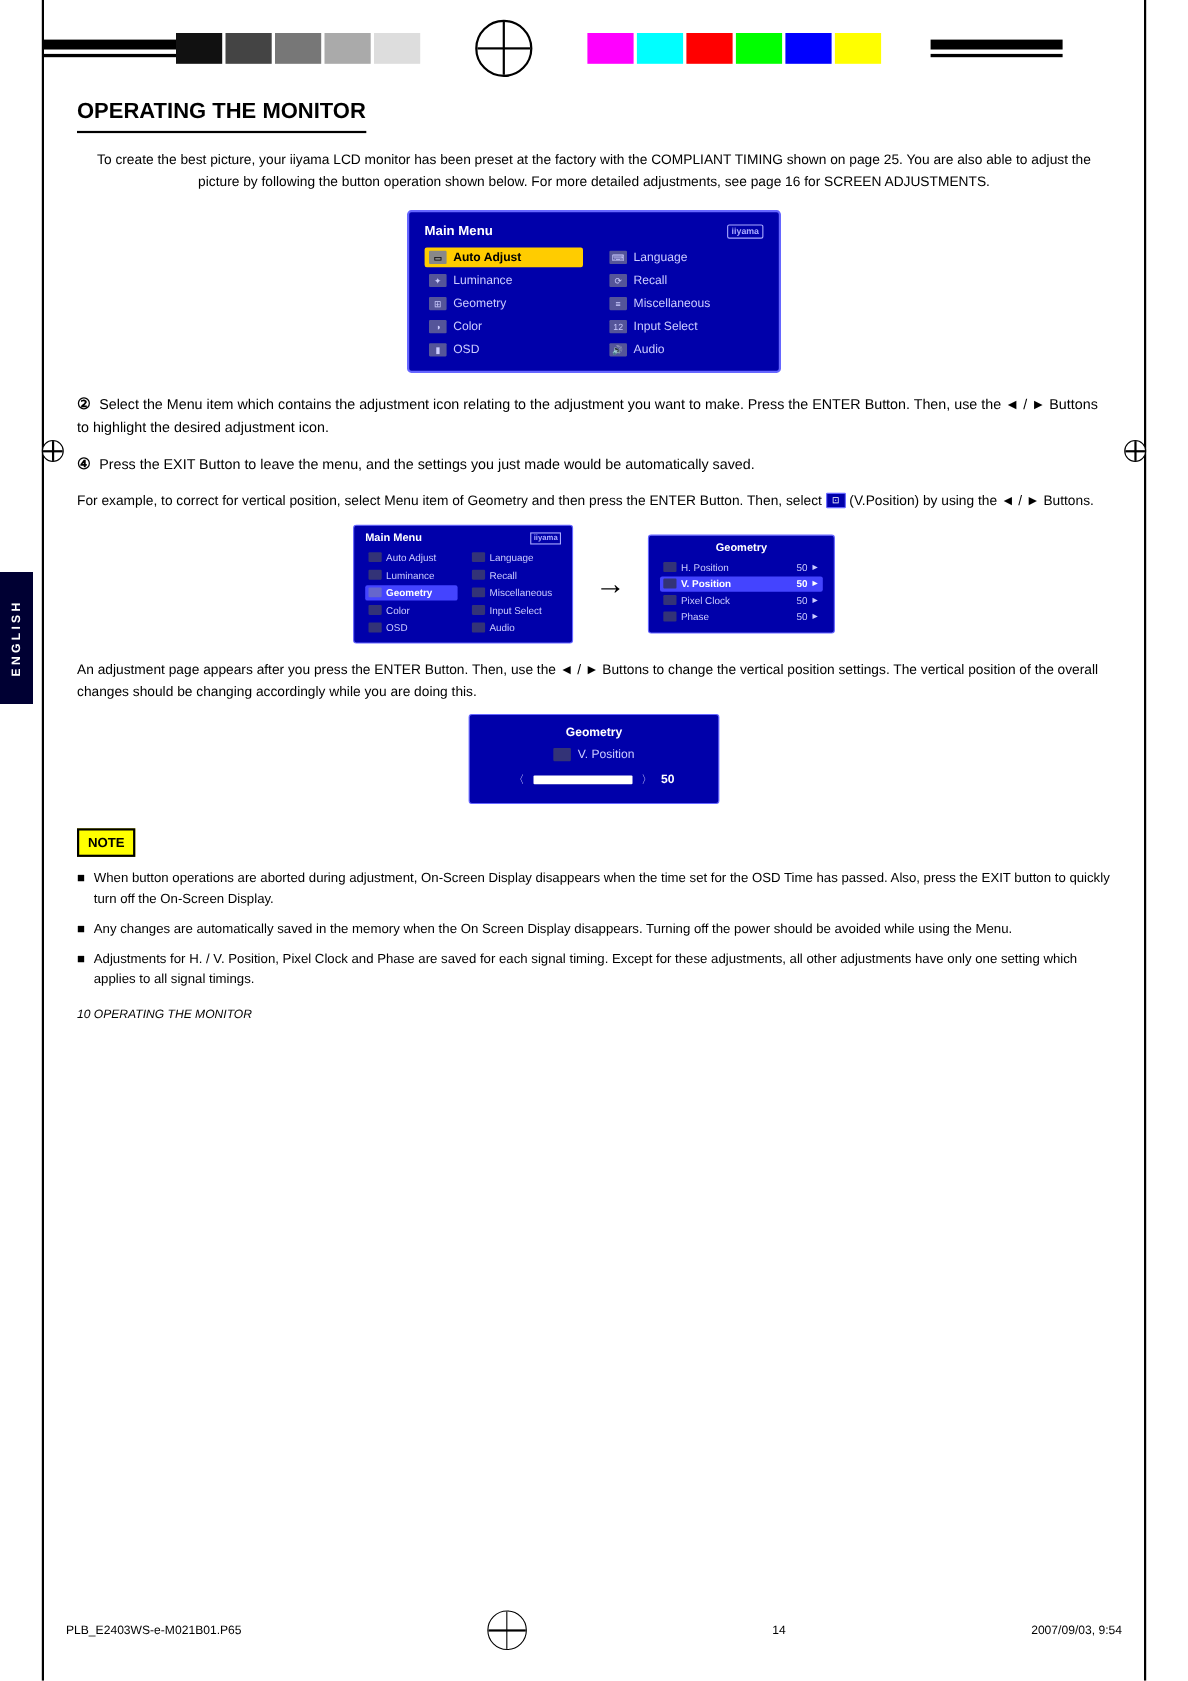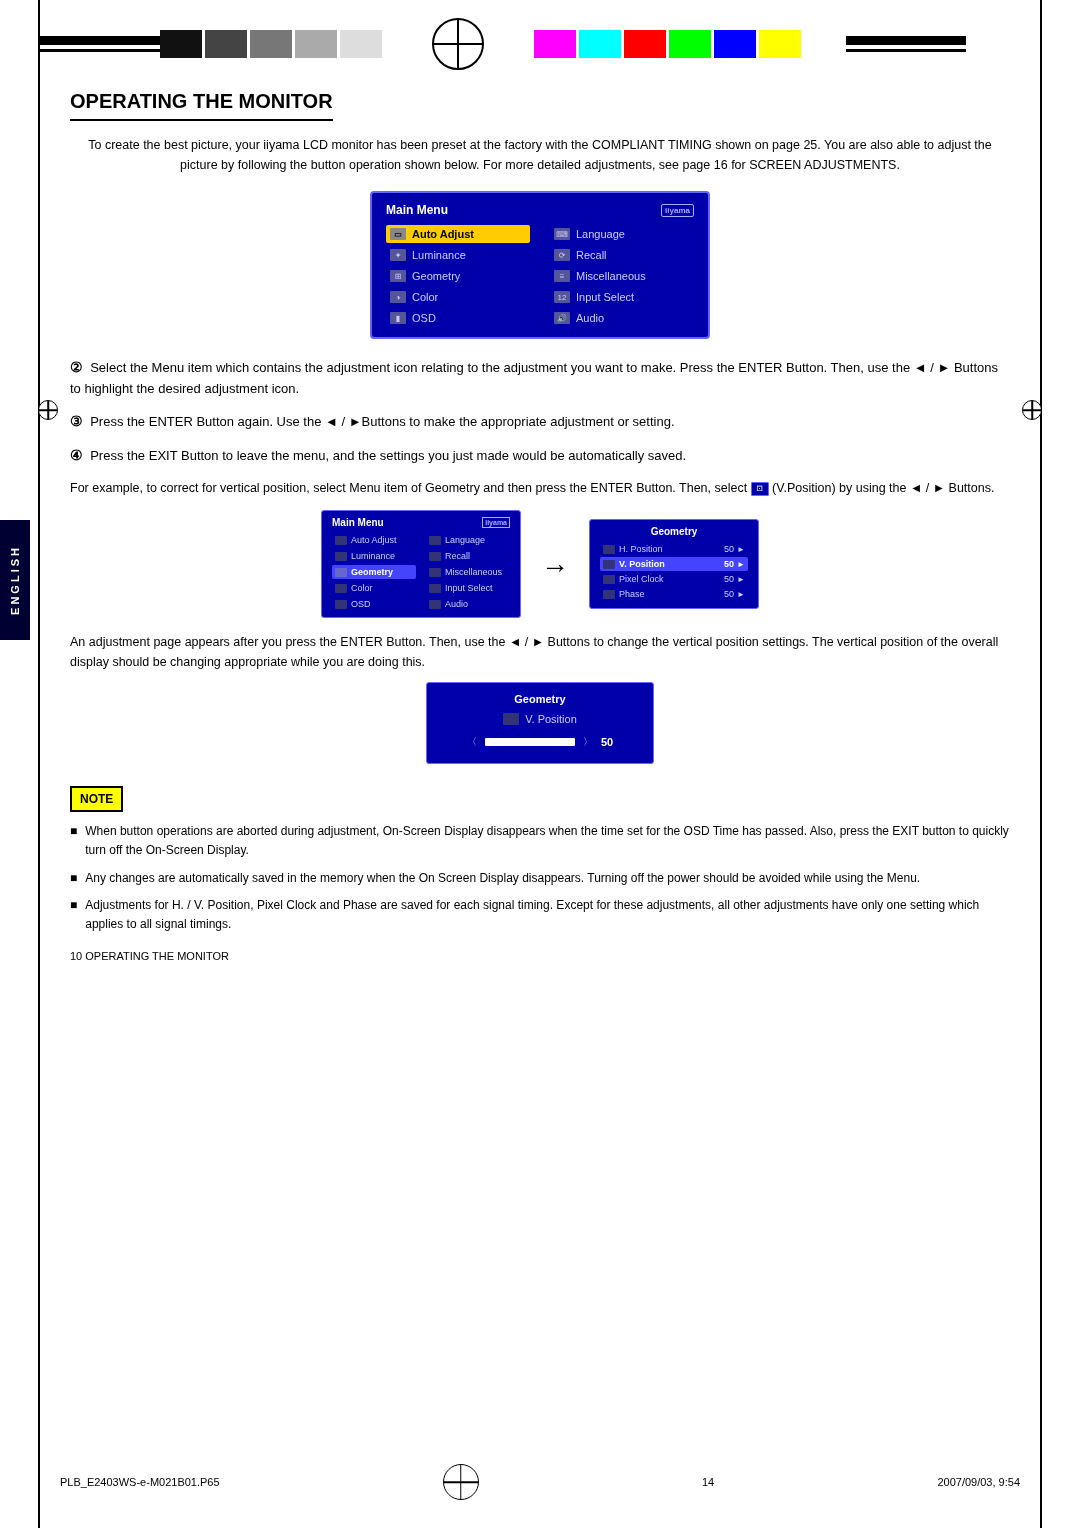--- a/index.html
+++ b/index.html
@@ -411,20 +411,21 @@
     .note-bullet {
       flex-shrink: 0;
       font-size: 12px;
     }
 
     
     .page-number {
       font-size: 11px;
       margin-top: 16px;
       margin-bottom: 20px;
+      font-style: italic;
     }
 
     
     .footer {
       position: absolute;
       bottom: 28px;
       left: 60px;
       right: 60px;
       display: flex;
       justify-content: space-between;
@@ -654,24 +655,20 @@
     </div>
   </div>
 
   
   <div class="step">
     <span class="step-number">②</span>
     <span>Select the Menu item which contains the adjustment icon relating to the adjustment you want to make. Press the ENTER Button. Then, use the ◄ / ► Buttons to highlight the desired adjustment icon.</span>
   </div>
 
   
-  <div class="step">
-    <span class="step-number">③</span>
-    <span>Press the ENTER Button again. Use the ◄ / ►Buttons to make the appropriate adjustment or setting.</span>
-  </div>
 
   
   <div class="step">
     <span class="step-number">④</span>
     <span>Press the EXIT Button to leave the menu, and the settings you just made would be automatically saved.</span>
   </div>
 
   
   <p class="example-text">
     For example, to correct for vertical position, select Menu item of Geometry and then press the ENTER Button. Then, select <span class="inline-icon">⊡</span> (V.Position) by using the ◄ / ► Buttons.
@@ -770,21 +767,21 @@
         </div>
         <div class="geo-item-val">
           <span>50</span>
           <span class="geo-arrow">►</span>
         </div>
       </div>
     </div>
   </div>
 
   
-  <p class="para-text">An adjustment page appears after you press the ENTER Button. Then, use the ◄ / ► Buttons to change the vertical position settings. The vertical position of the overall display should be changing appropriate while you are doing this.</p>
+  <p class="para-text">An adjustment page appears after you press the ENTER Button. Then, use the ◄ / ► Buttons to change the vertical position settings. The vertical position of the overall changes should be changing accordingly while you are doing this.</p>
 
   
   <div class="geo-position-container">
     <div class="geo-position-box">
       <div class="geo-pos-title">Geometry</div>
       <div class="geo-pos-item">
         <div class="geo-pos-icon"></div>
         <span>V. Position</span>
       </div>
       <div class="geo-pos-slider-row">

